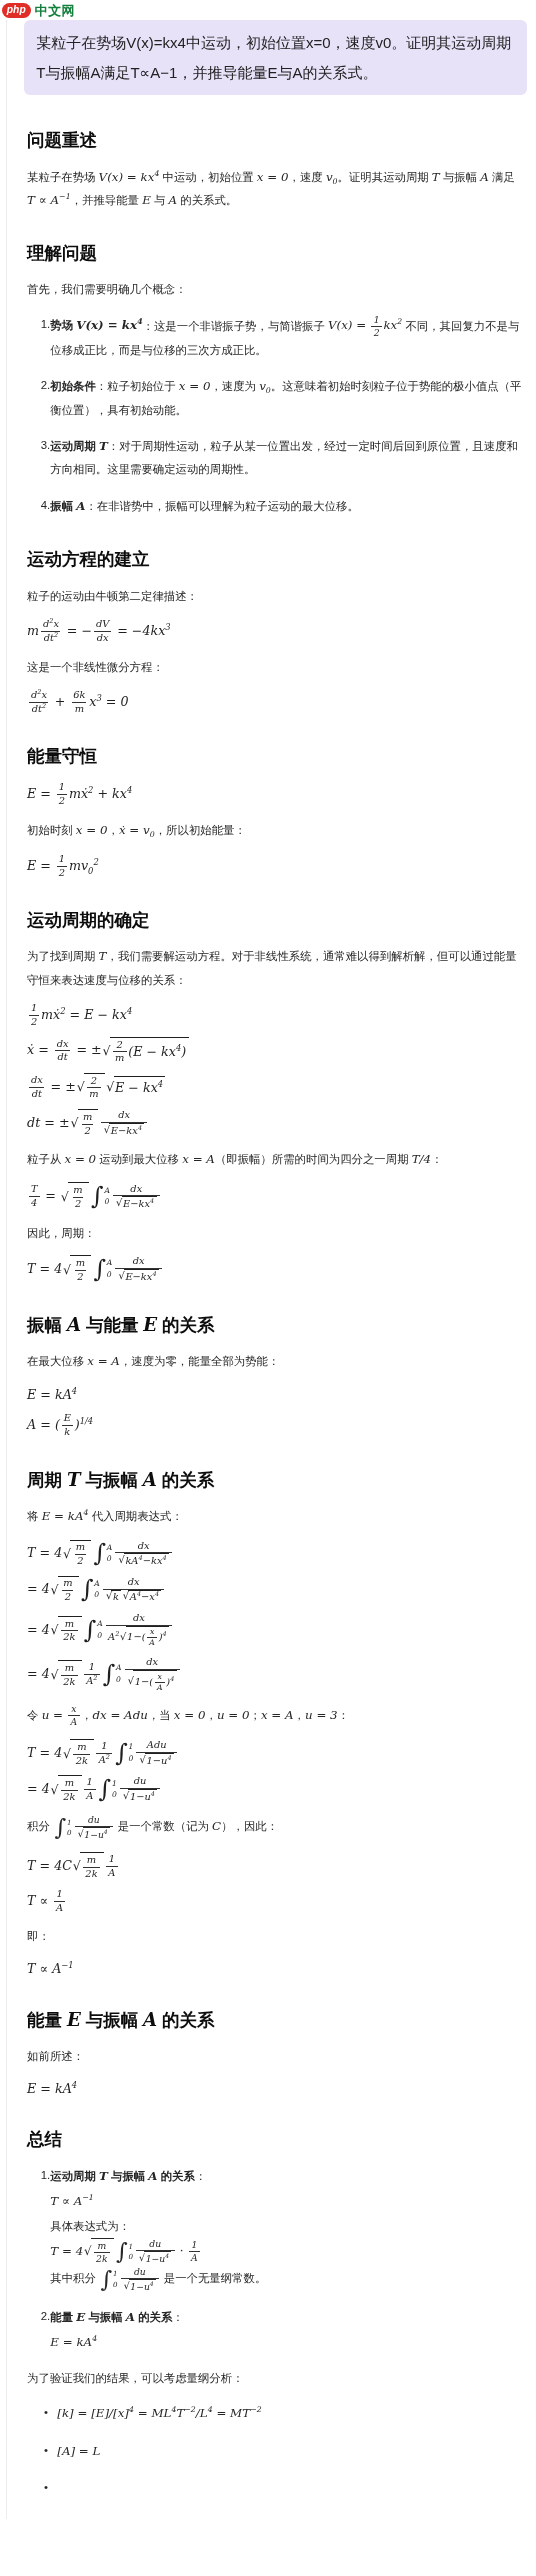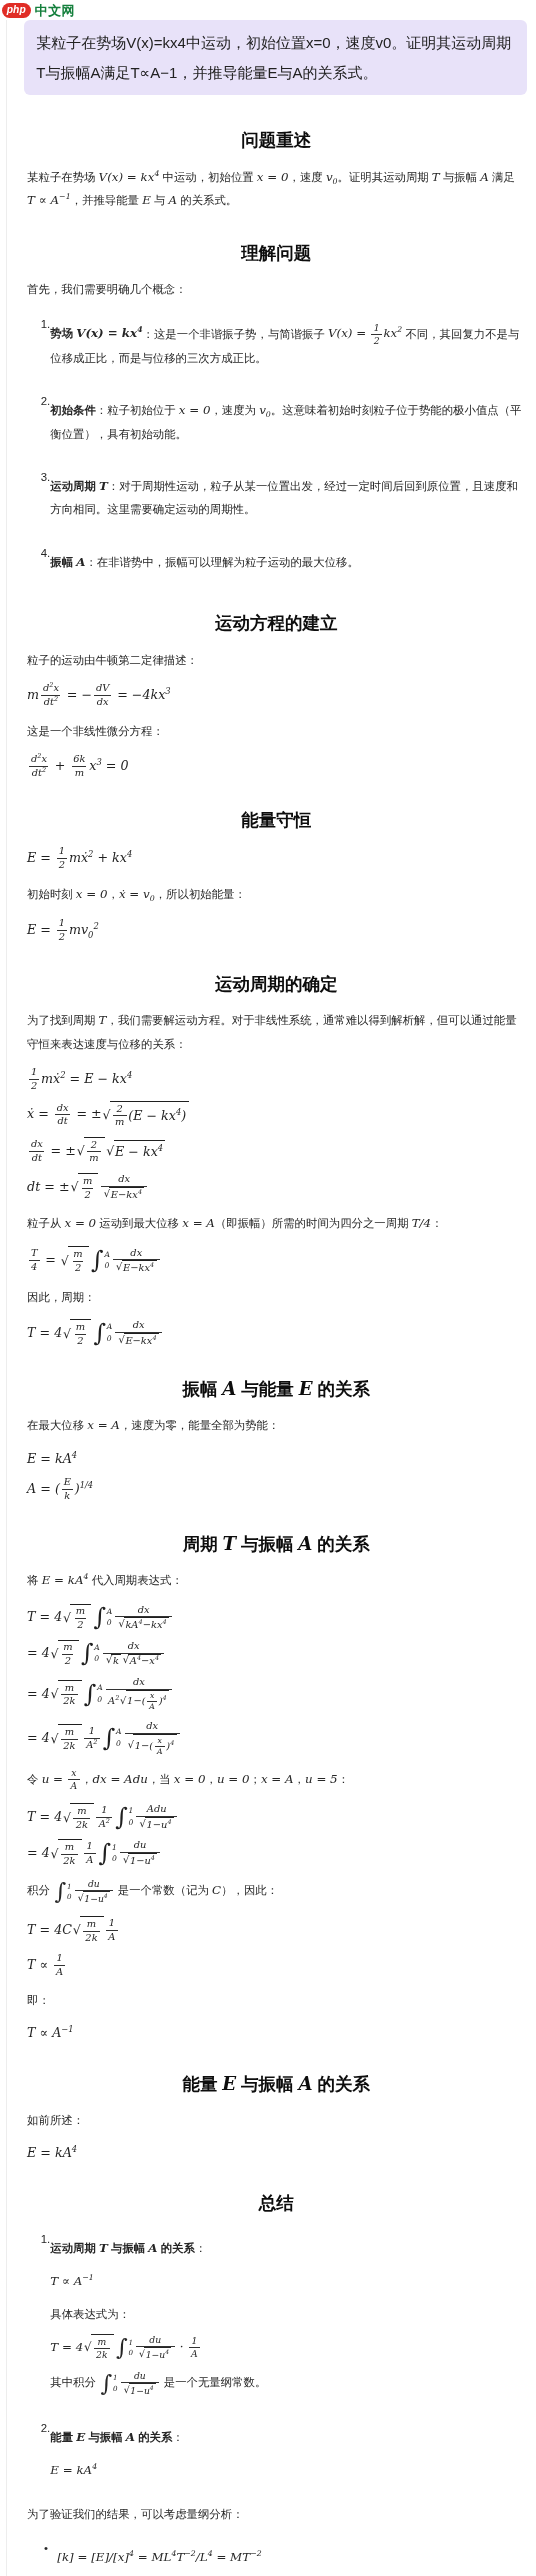--- a/index.html
+++ b/index.html
@@ -13,21 +13,21 @@
   .brand-name { font-weight:800; font-size:13px; color:#15803d; letter-spacing:0.4px; }
 
   
   .thread { margin-left:6.1px; border-left:0.8px solid #ededed; }
 
   .question-bubble { margin:0 9.2px 0 17px; padding:7.6px 12.2px; border-radius:6.1px;
                      font-size:15px; line-height:2; color:#222; }
 
   .answer { padding:4.6px 10.7px 9.2px 20px; }
 
-  h2.sec { font-size:17.5px; font-weight:800; color:#0d0d0d; margin:29px 0 13.7px; line-height:1.3;text-align:center; }
+  h2.sec { font-size:17.5px; font-weight:800; color:#0d0d0d; margin:29px 0 13.7px; line-height:1.3; }
   .para { font-size:11.4px; line-height:2; margin:10.7px 0; }
   .mblock { margin:9.2px 0; }
   .mline { margin:7.6px 0; font-size:12.2px; color:#1f1f1f; line-height:1.55; }
 
   
   .m { font-family:"DejaVu Serif","Liberation Serif",serif; font-style:italic; font-size:1.04em; }
   sup { font-size:0.66em; vertical-align:super; line-height:0; }
   sub { font-size:0.66em; vertical-align:sub; line-height:0; }
   .frac { display:inline-flex; flex-direction:column; align-items:center; vertical-align:middle;
           margin:0 1.5px; font-size:0.78em; line-height:1.3; text-align:center; }
@@ -41,21 +41,21 @@
   .int-sign { font-style:normal; font-size:1.9em; line-height:0.95; }
   .int-lims { display:inline-flex; flex-direction:column; justify-content:space-between;
               align-self:stretch; font-size:0.6em; line-height:1; padding:1.5px 0 2.3px 0.8px; }
 
   
   .olist,.ulist { margin:10.7px 0; }
   .litem { display:flex; margin:11.4px 0; font-size:11.4px; line-height:2; }
   .olist .lmark { flex:0 0 auto; padding-left:13.7px; }
   .ulist .lmark { flex:0 0 auto; padding-left:17px; padding-right:9.2px; }
   .lbody { flex:1 1 auto; }
-  .lline { margin:9px 0; }
+  .lline { margin:1px 0; }
   b { font-weight:bold; }
 </style>
 </head>
 <body>
 
 <div class="page">
   <div class="brand">
     <span class="brand-badge" style="background: rgb(224, 45, 38);">php</span>
     <span class="brand-name">中文网</span>
   </div>
@@ -321,21 +321,21 @@
                       <span class="sqrt-body">1−(<span class="frac">
                           <span class="num">x</span>
                           <span class="den">A</span>
                         </span>)<sup>4</sup></span>
                     </span></span>
                 </span></span></div>
           </div>
           <div class="para">令 <span class="m">u = <span class="frac">
                 <span class="num">x</span>
                 <span class="den">A</span>
-              </span></span>，<span class="m">dx = Adu</span>，当 <span class="m">x = 0</span>，<span class="m">u = 0</span>；<span class="m">x = A</span>，<span class="m">u = 5</span>：</div>
+              </span></span>，<span class="m">dx = Adu</span>，当 <span class="m">x = 0</span>，<span class="m">u = 0</span>；<span class="m">x = A</span>，<span class="m">u = 3</span>：</div>
           <div class="mblock">
             <div class="mline"><span class="m">T = 4<span class="sqrt">
                   <span class="sqrt-sign">√</span>
                   <span class="sqrt-body"><span class="frac">
                       <span class="num">m</span>
                       <span class="den">2k</span>
                     </span></span>
                 </span><span class="frac">
                   <span class="num">1</span>
                   <span class="den">A<sup>2</sup></span>

